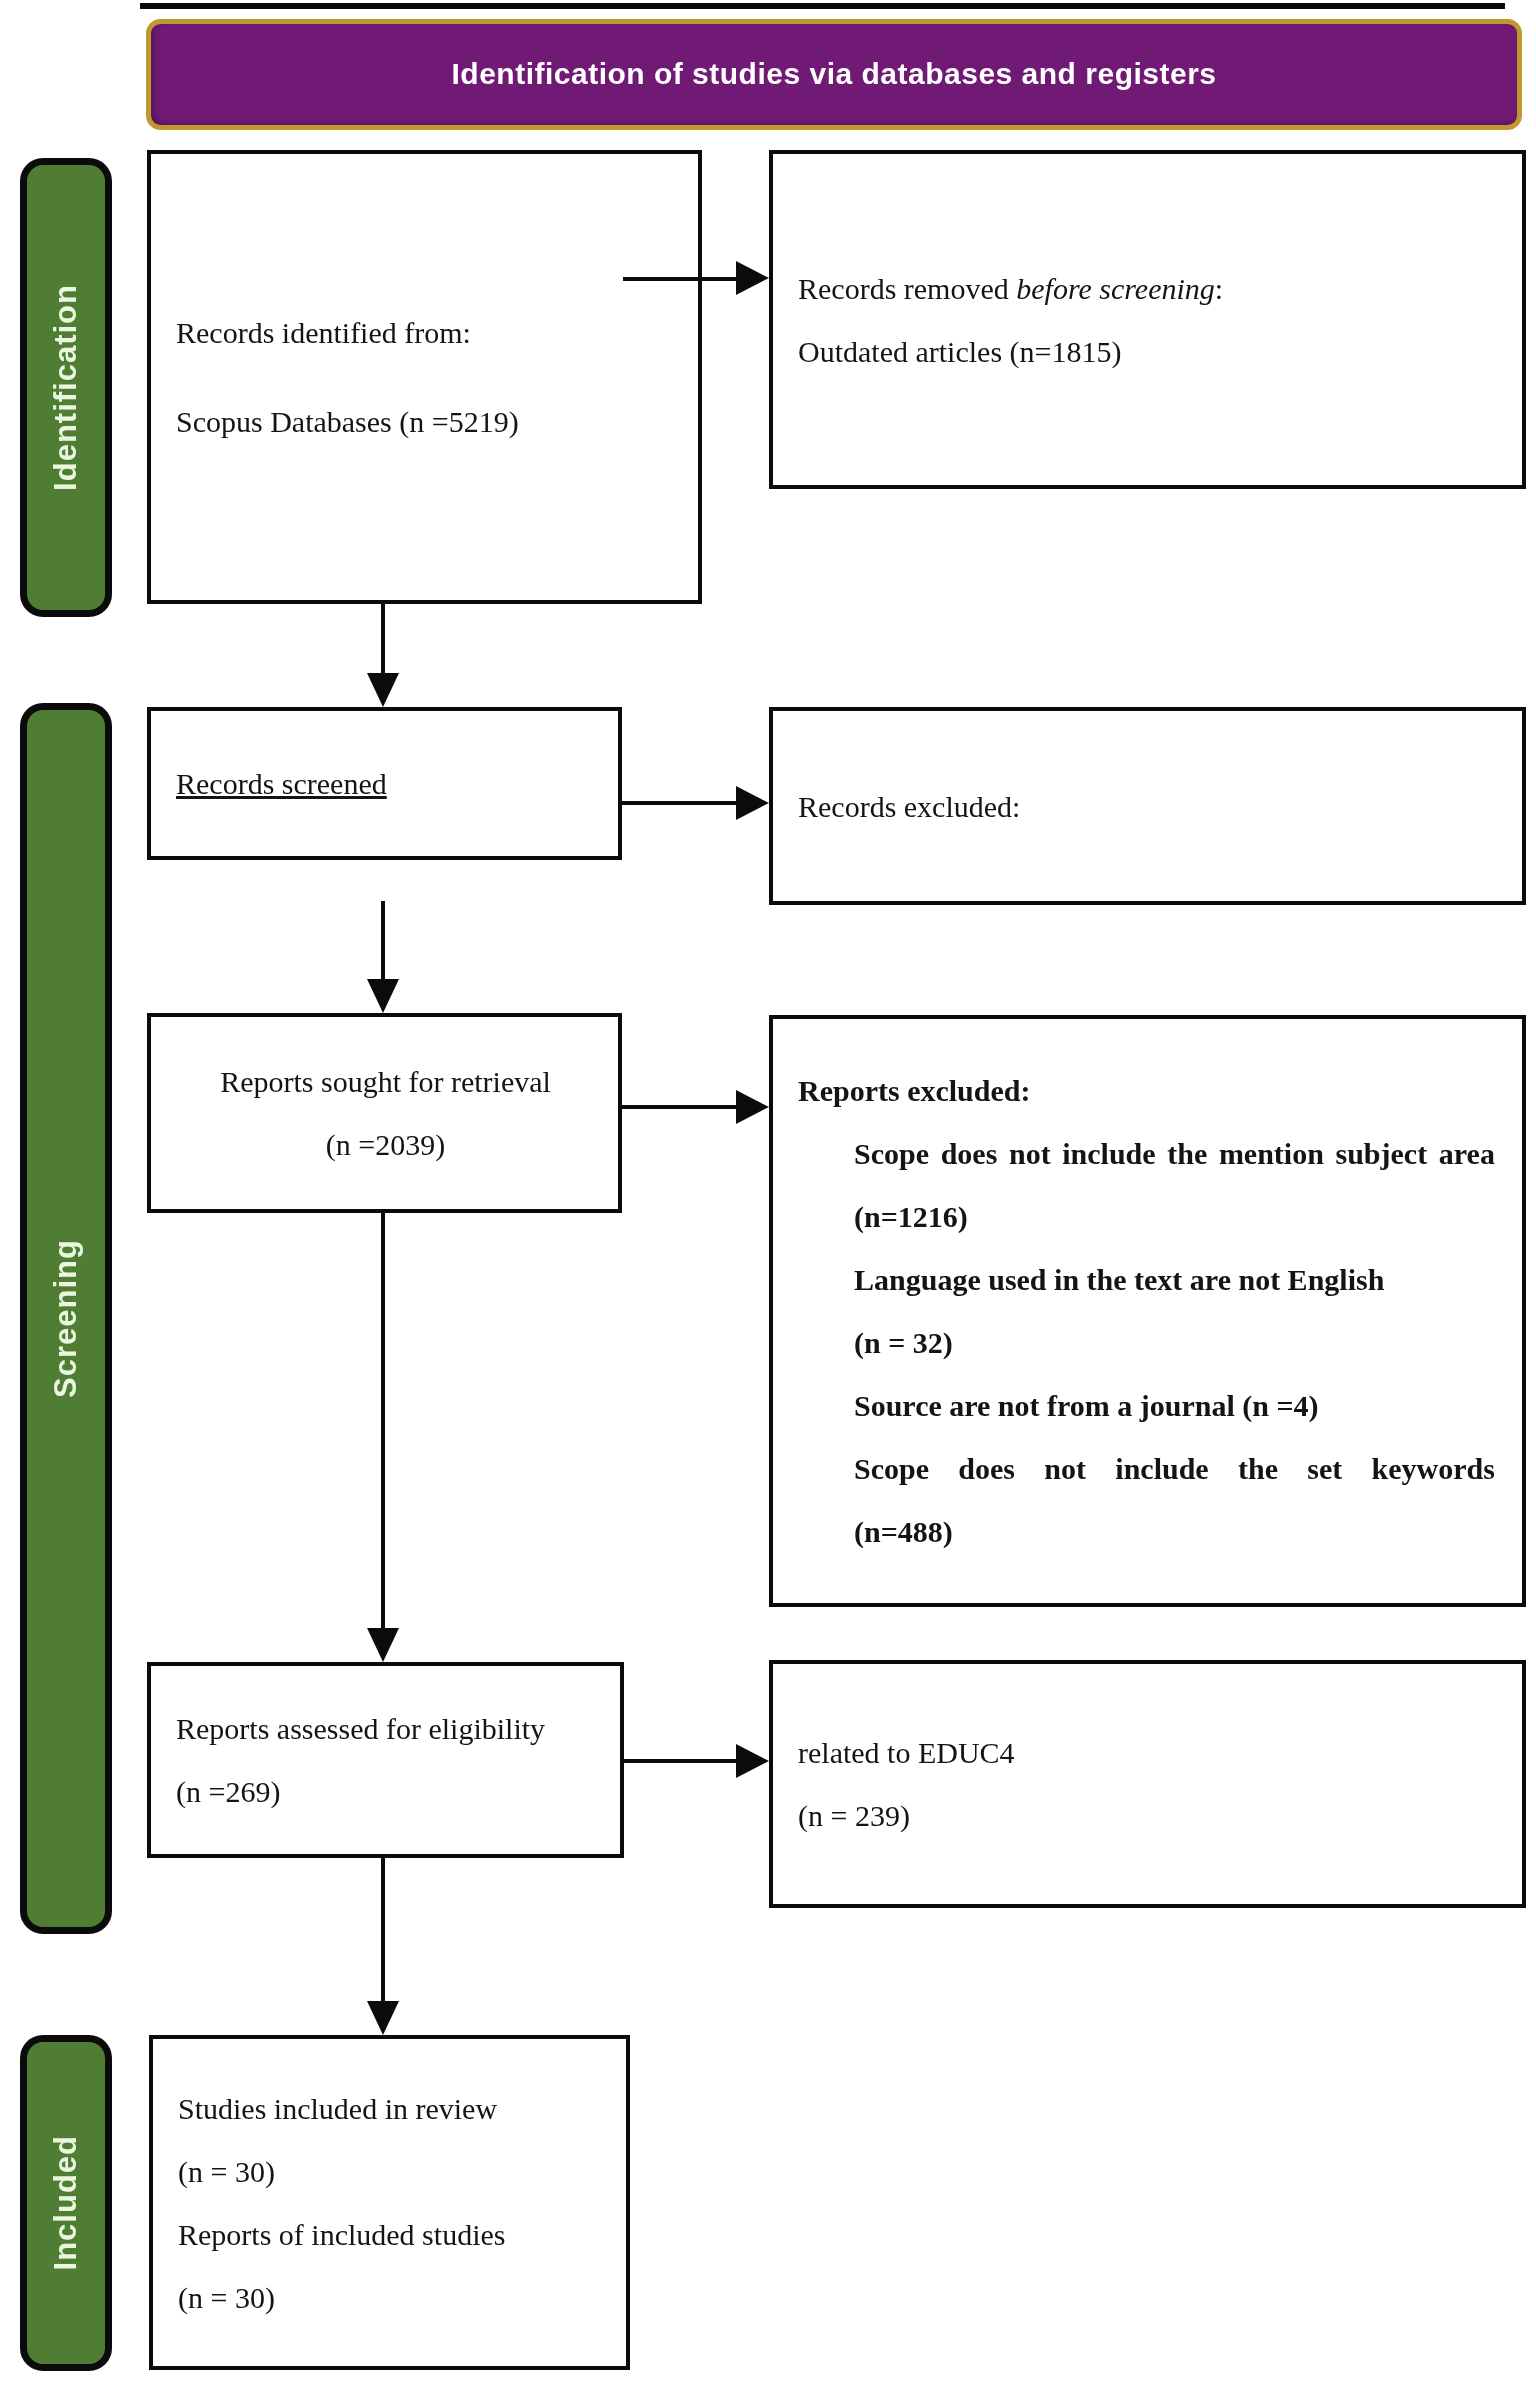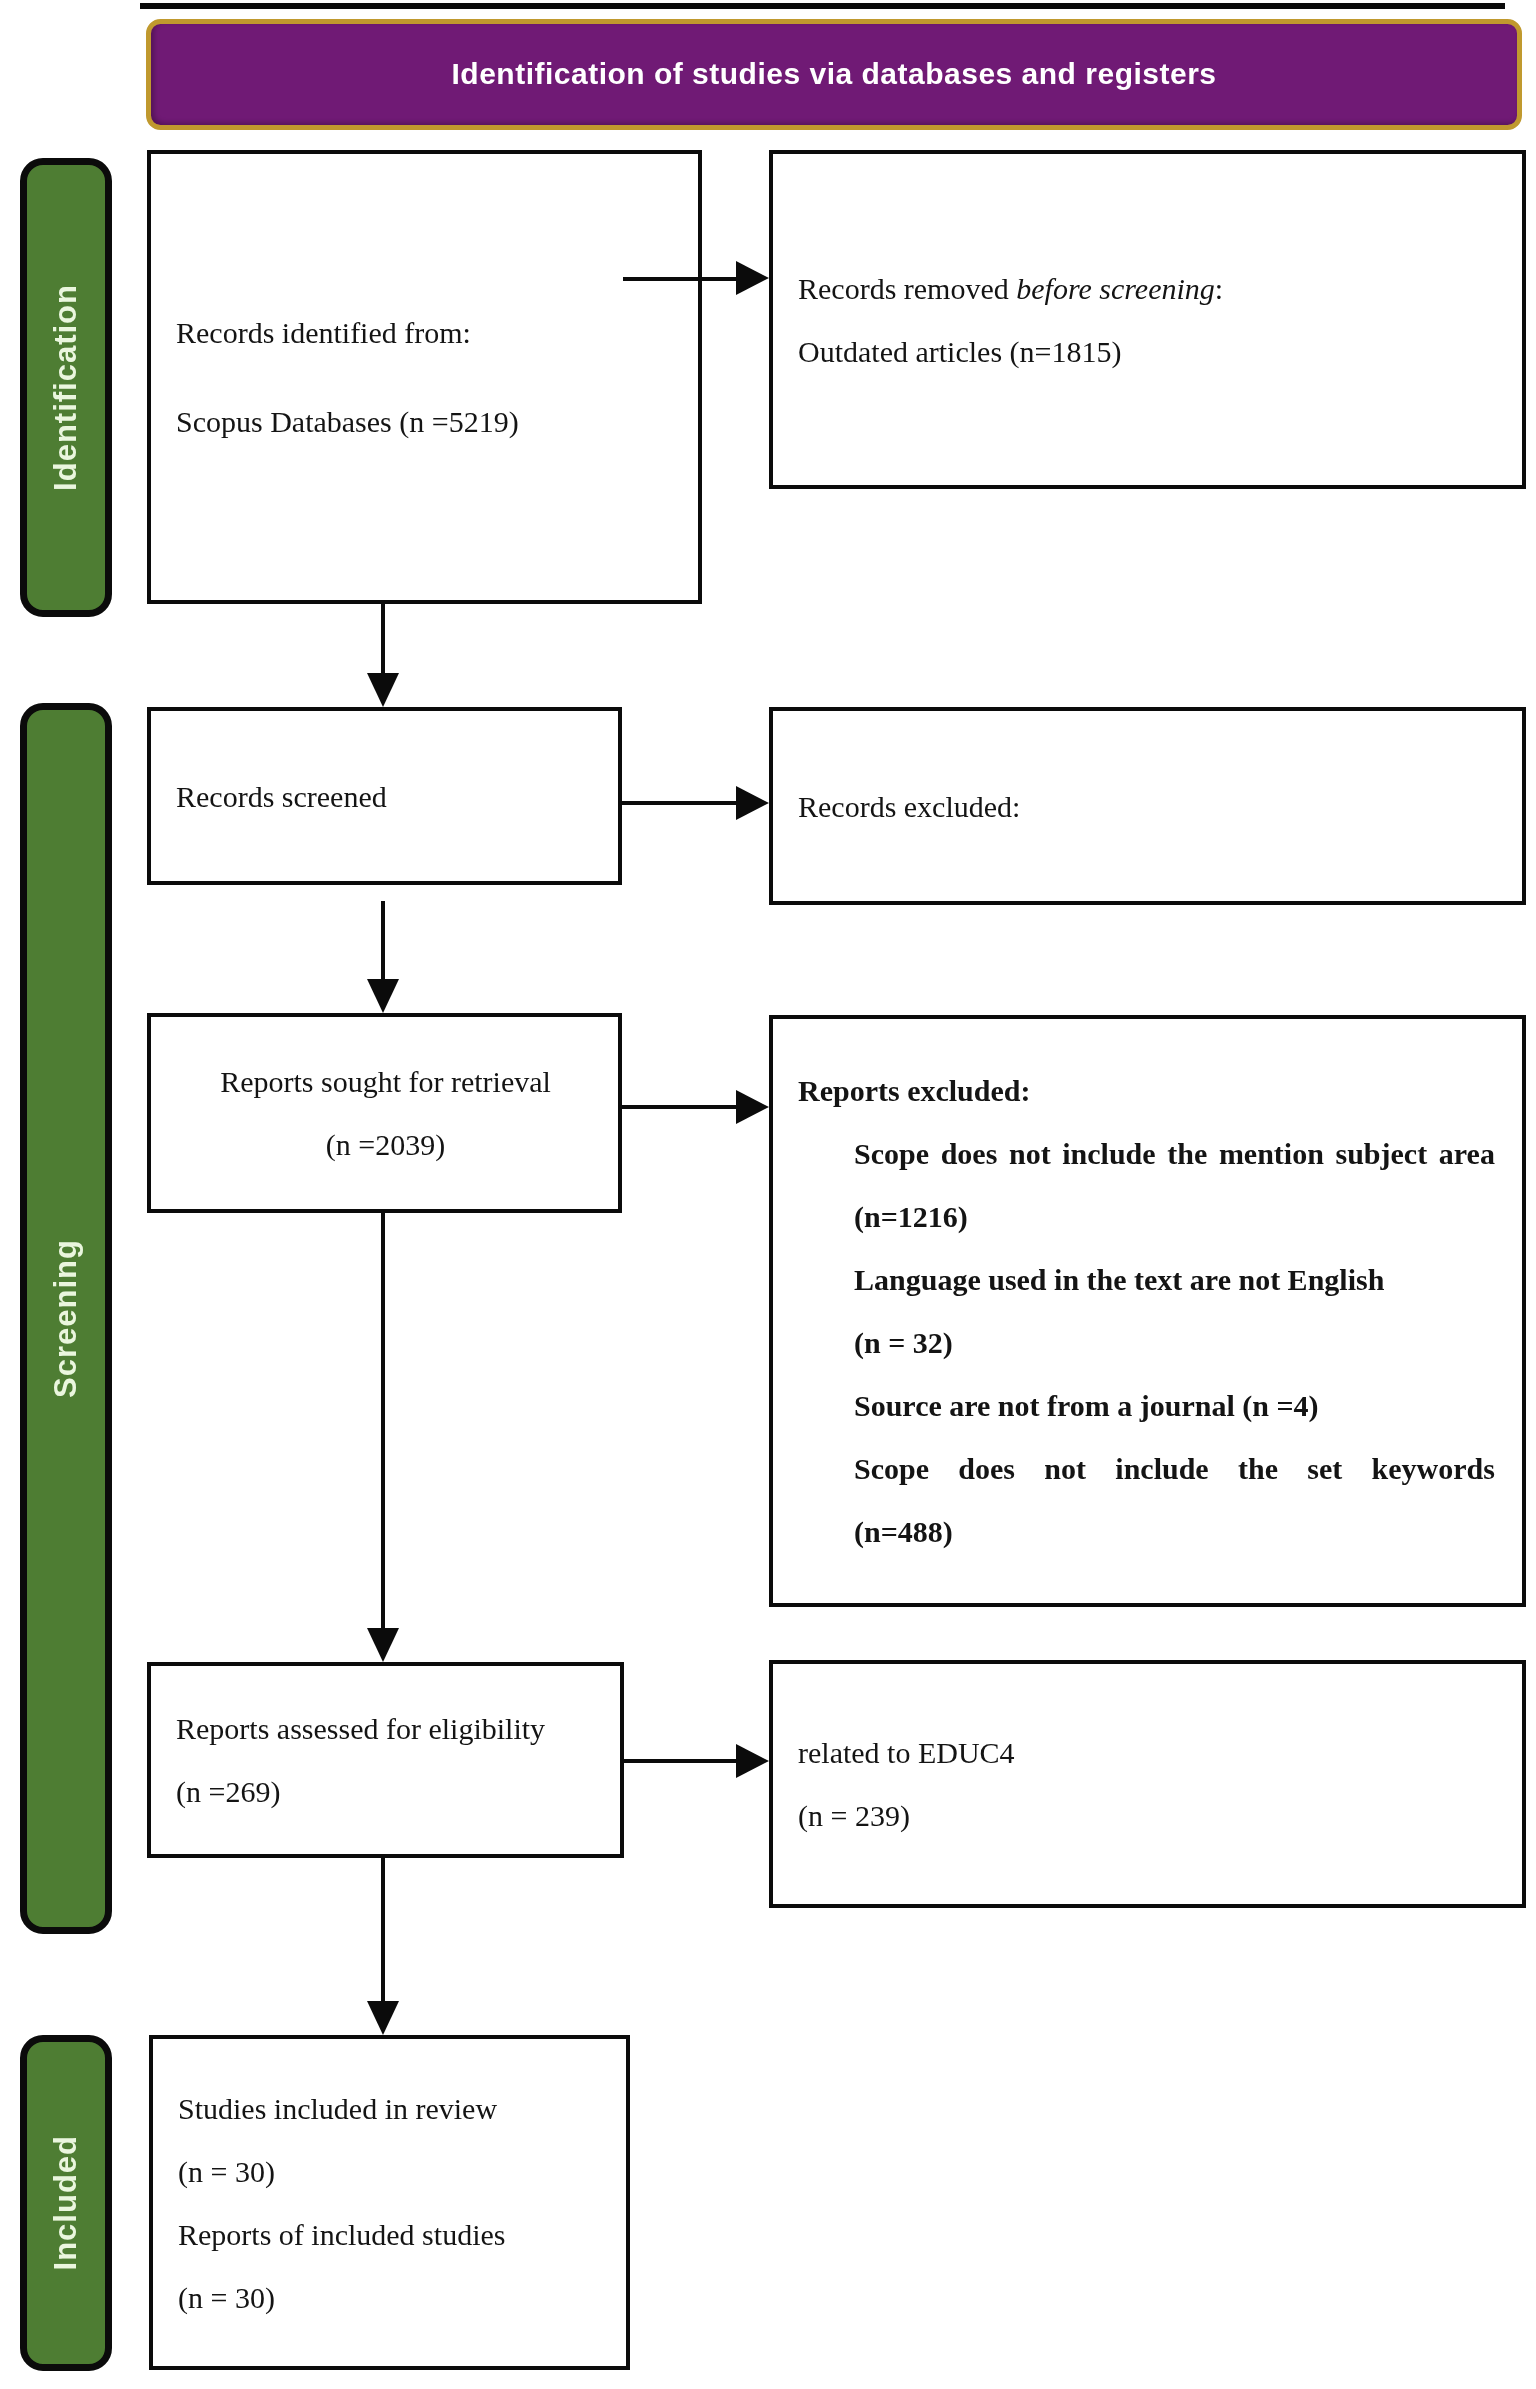--- a/index.html
+++ b/index.html
@@ -63,21 +63,21 @@
   </div>
   <div class="stage" style="left:19.7px;top:2035px;width:92px;height:336px;">
     <span class="stage-text">Included</span>
   </div>
 
   <div class="box big-gap" style="left:147px;top:150px;width:555px;height:454px;">
     <div class="line">Records identified from:</div>
     <div class="line">Scopus Databases (n =5219)</div>
   </div>
 
-  <div class="box" style="left:147px;top:707px;width:475px;height:178px;">
+  <div class="box" style="left:147px;top:707px;width:475px;height:153px;text-decoration:underline;">
     <div class="line">Records screened</div>
   </div>
 
   <div class="box" style="left:147px;top:1013px;width:475px;height:200px;text-align:center;">
     <div class="line">Reports sought for retrieval</div>
     <div class="line">(n =2039)</div>
   </div>
 
   <div class="box" style="left:147px;top:1662px;width:477px;height:196px;">
     <div class="line">Reports assessed for eligibility</div>

